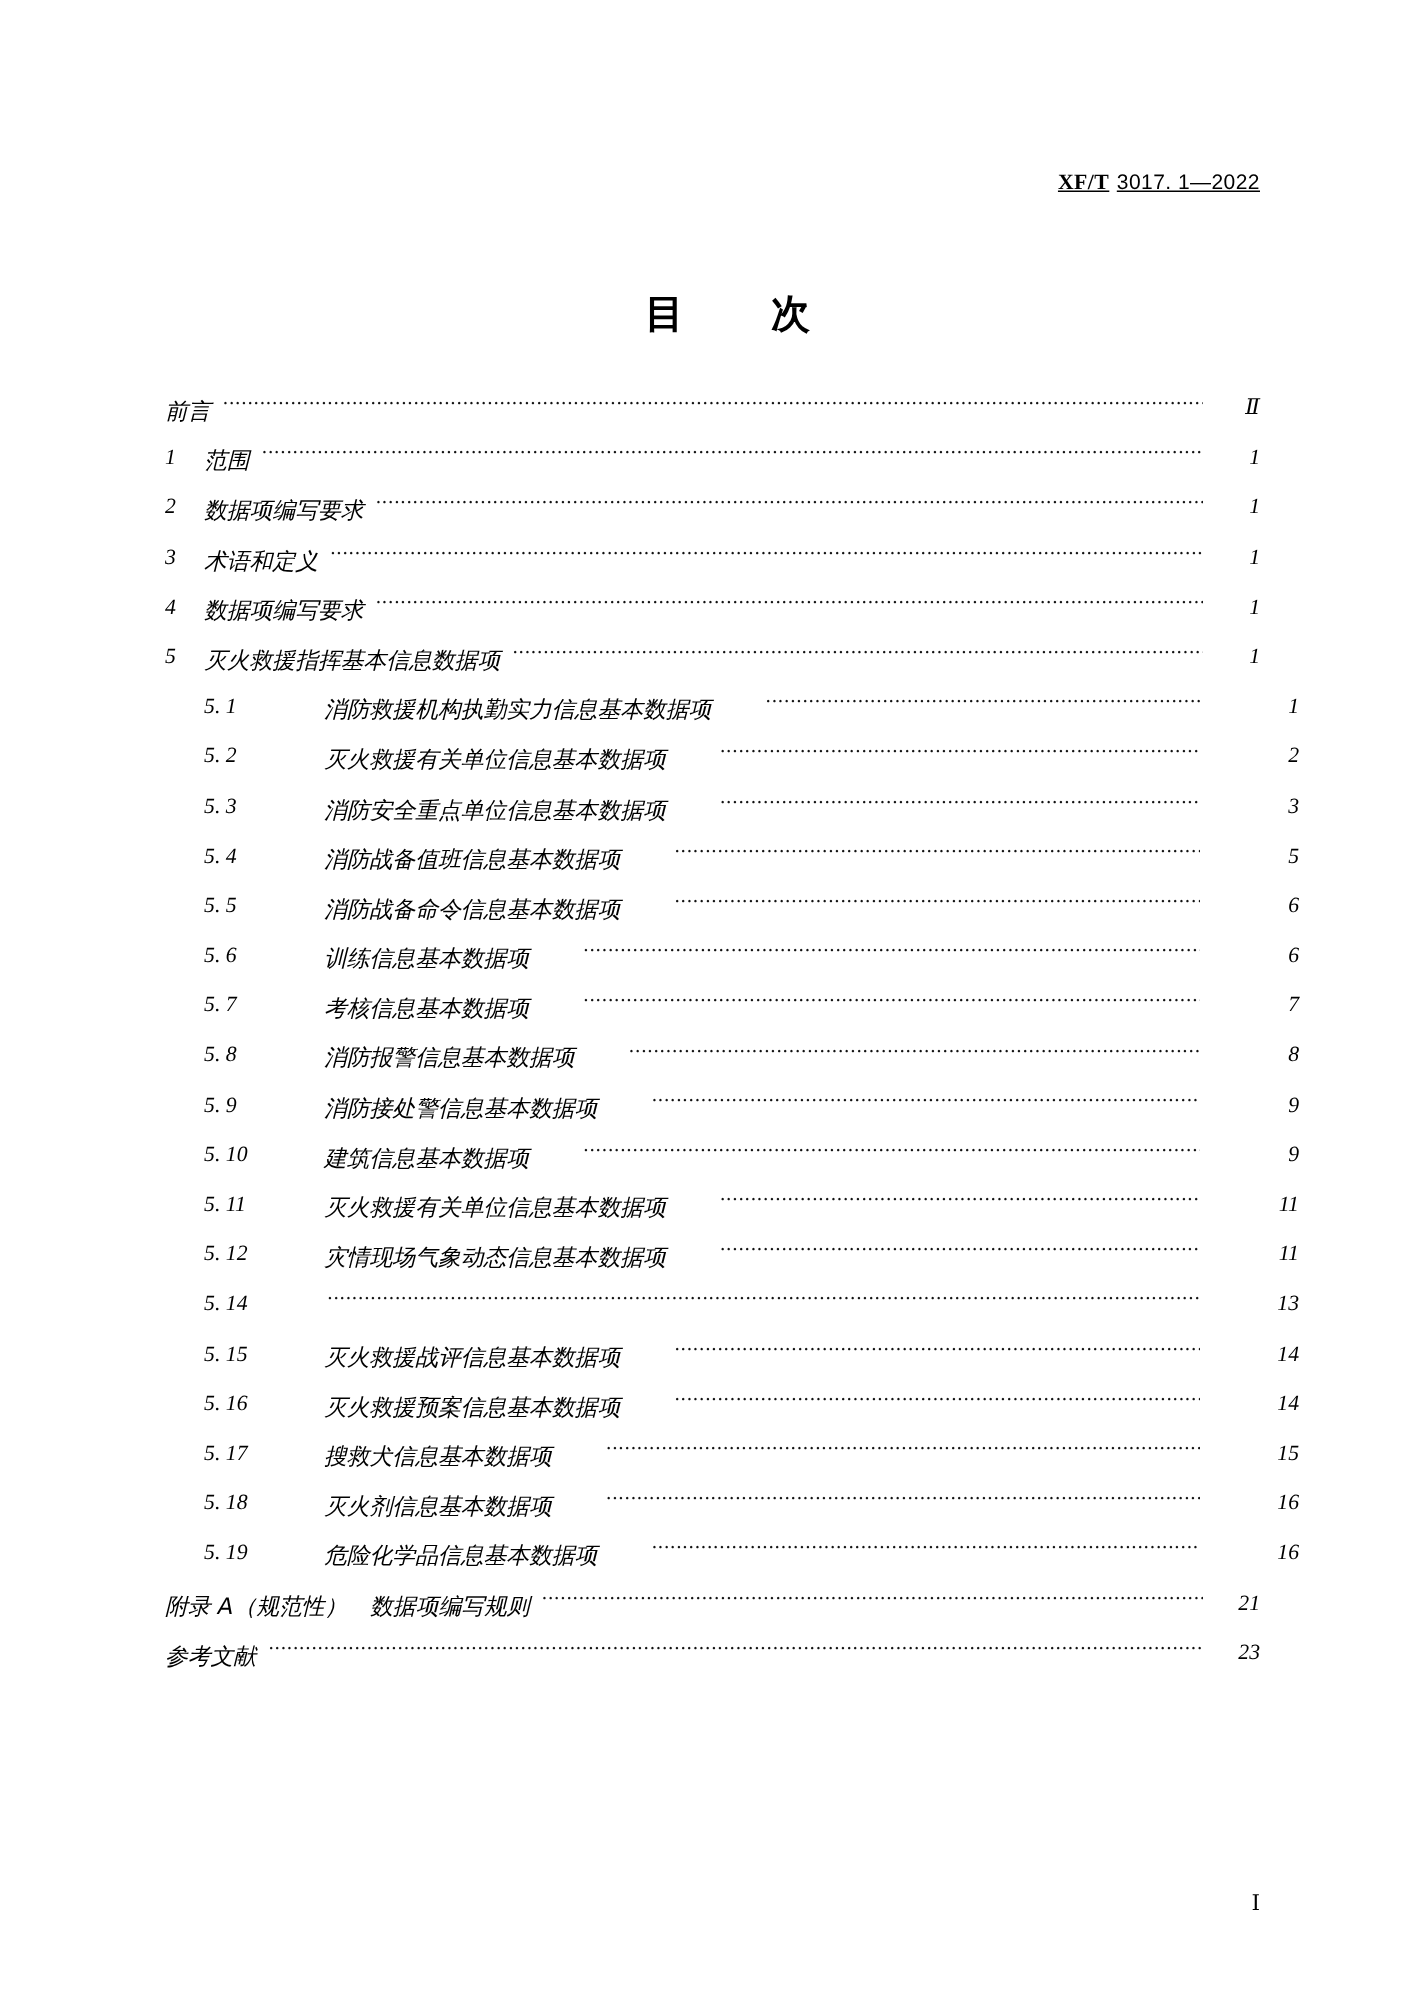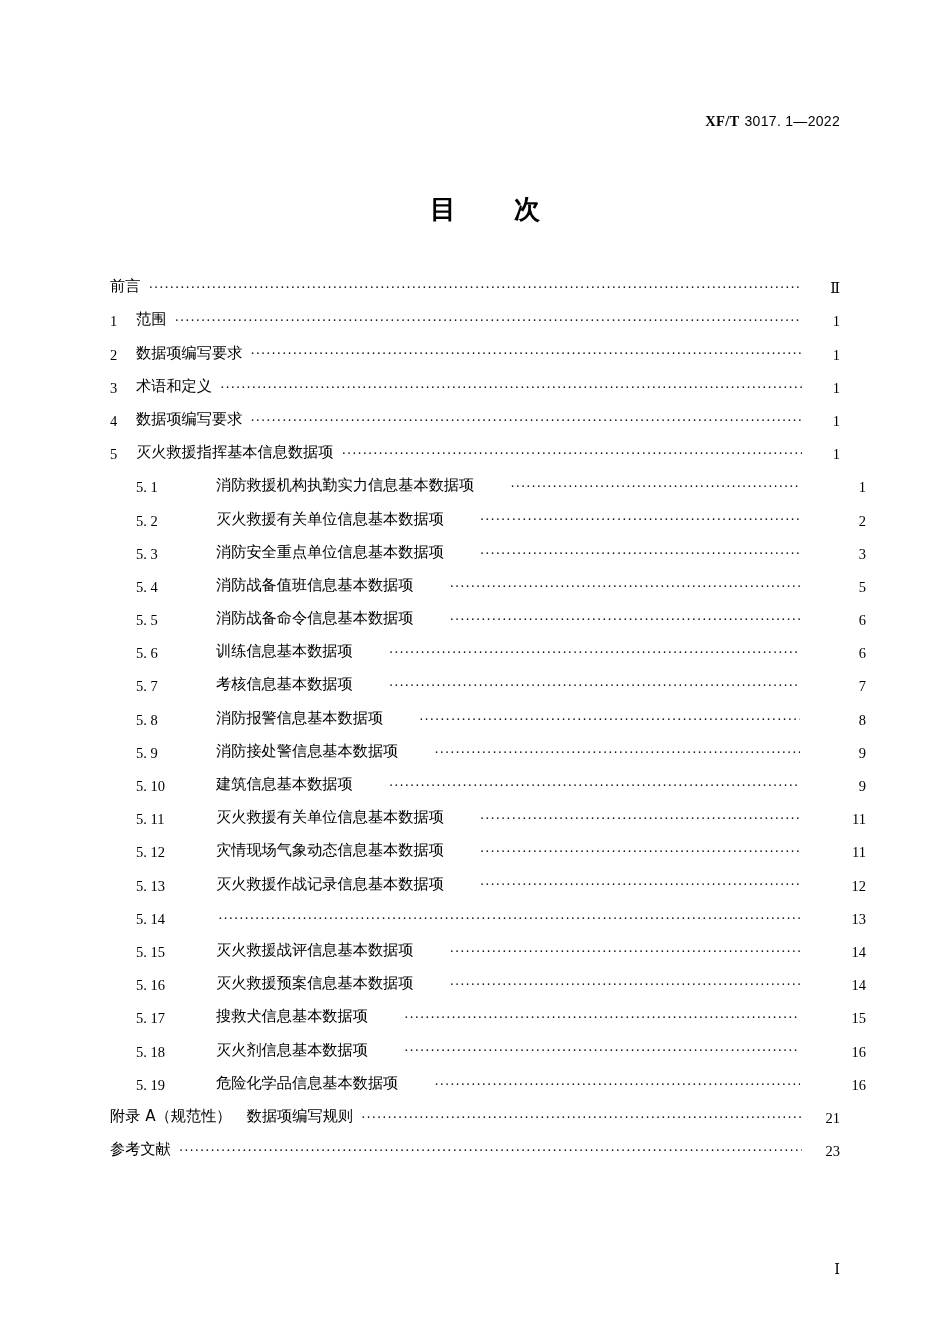--- a/index.html
+++ b/index.html
@@ -22,20 +22,21 @@
   }
 
   
   .doc-header {
     position: absolute;
     top: 113px;
     right: 110px;
     font-size: 14.5px;
     letter-spacing: 0.3px;
     white-space: nowrap;
+    text-decoration: underline;
   }
   .doc-header .std-prefix {
     font-weight: bold;
     font-family: "Liberation Serif", "DejaVu Serif", serif;
   }
   .doc-header .std-number {
     font-family: "Liberation Sans", "DejaVu Sans", sans-serif;
     font-size: 14px;
     margin-left: 5px;
   }
@@ -58,26 +59,27 @@
   
   .toc {
     position: absolute;
     top: 264px;
     left: 110px;
     width: 730px;
   }
 
   .toc-entry {
     display: flex;
-    align-items: flex-end;
+    align-items: flex-start;
     width: 100%;
     height: 33.2px;
     font-size: 15.2px;
     white-space: nowrap;
     font-family: "DejaVu Sans", "Liberation Sans", sans-serif;
+    font-style: italic;
   }
 
   .toc-entry.level-1 { padding-left: 0; }
   .toc-entry.level-2 { padding-left: 26px; gap: 28px; }
 
   .toc-num {
     font-family: "Liberation Serif", "DejaVu Serif", serif;
     font-size: 14.5px;
     flex: 0 0 auto;
   }
@@ -243,26 +245,20 @@
         <span class="toc-leader"></span>
         <span class="toc-page">11</span>
       </div>
       <div class="toc-entry level-2">
         <span class="toc-num">5. 12</span>
         <span class="toc-text">灾情现场气象动态信息基本数据项</span>
         <span class="toc-leader"></span>
         <span class="toc-page">11</span>
       </div>
       <div class="toc-entry level-2">
-        <span class="toc-num">5. 13</span>
-        <span class="toc-text">灭火救援作战记录信息基本数据项</span>
-        <span class="toc-leader"></span>
-        <span class="toc-page">12</span>
-      </div>
-      <div class="toc-entry level-2">
         <span class="toc-num">5. 14</span>
         <span class="toc-leader"></span>
         <span class="toc-page">13</span>
       </div>
       <div class="toc-entry level-2">
         <span class="toc-num">5. 15</span>
         <span class="toc-text">灭火救援战评信息基本数据项</span>
         <span class="toc-leader"></span>
         <span class="toc-page">14</span>
       </div>

